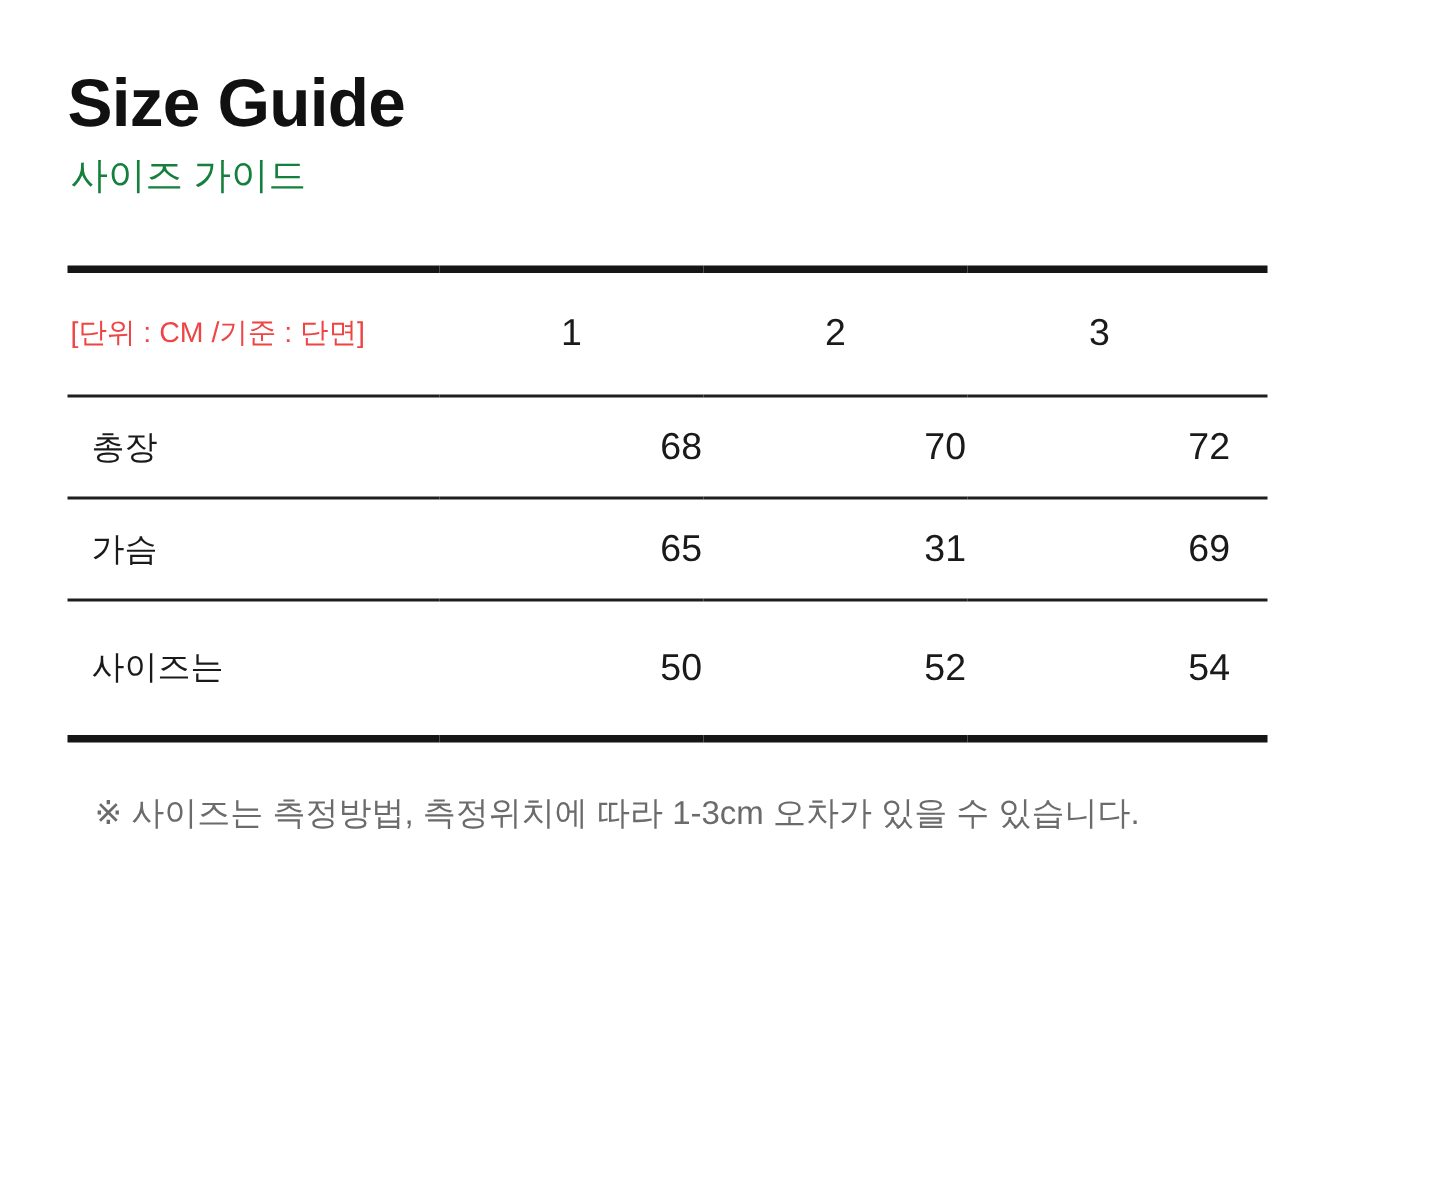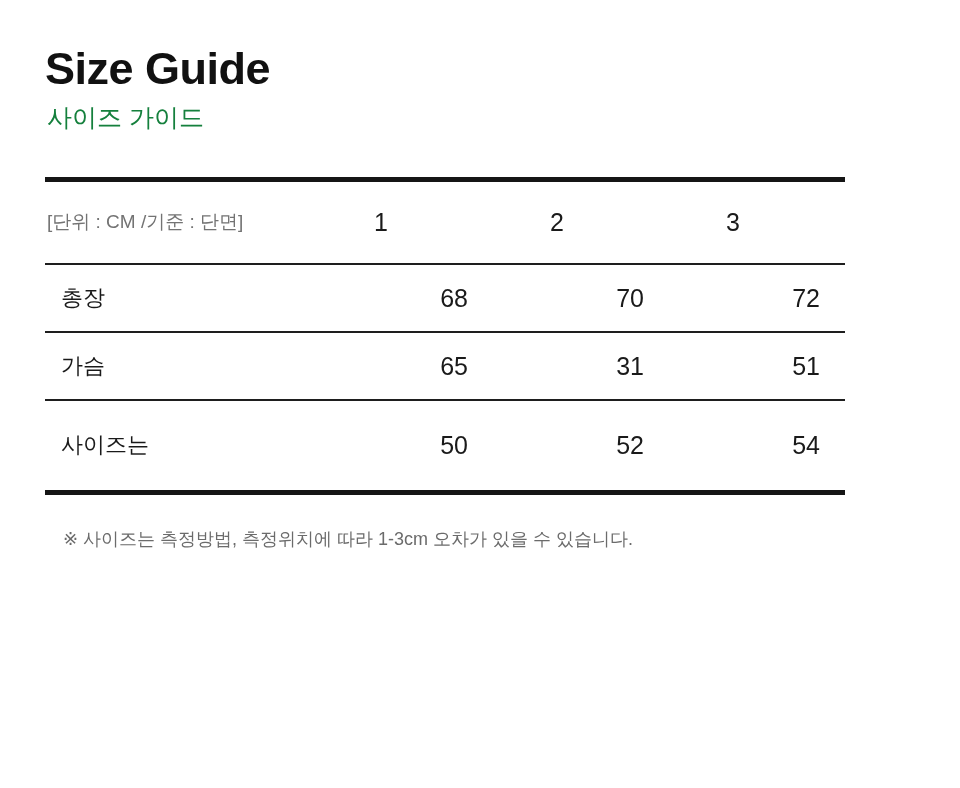--- a/index.html
+++ b/index.html
@@ -50,21 +50,21 @@
   }
   thead th {
     border-bottom: 2px solid #1e1e1e;
     font-weight: 400;
     vertical-align: middle;
   }
   th.unit-cell {
     text-align: left;
     font-size: 19px;
     padding-left: 2px;
-    color: #737373;
+    color: #ef4444;
   }
   th.size-cell {
     text-align: center;
     font-size: 25px;
     color: #1a1a1a;
   }
   tbody tr {
     height: 68px;
     border-bottom: 2px solid #1e1e1e;
   }
@@ -82,21 +82,21 @@
     text-align: right;
     font-size: 25px;
     vertical-align: middle;
   }
   th:last-child, td:last-child {
     padding-right: 25px;
   }
   .footnote {
     margin-top: 33px;
     padding-left: 18px;
-    font-size: 18px;
+    font-size: 22px;
     line-height: 1.3;
     color: #6b6b6b;
   }
 </style>
 </head>
 <body>
 
 <div class="container">
 
   <h1 class="title">Size Guide</h1>
@@ -122,21 +122,21 @@
       <tr>
         <td class="label-cell">총장</td>
         <td class="value-cell">68</td>
         <td class="value-cell">70</td>
         <td class="value-cell">72</td>
       </tr>
       <tr>
         <td class="label-cell">가슴</td>
         <td class="value-cell">65</td>
         <td class="value-cell">31</td>
-        <td class="value-cell">51</td>
+        <td class="value-cell">69</td>
       </tr>
       <tr>
         <td class="label-cell">사이즈는</td>
         <td class="value-cell">50</td>
         <td class="value-cell">52</td>
         <td class="value-cell">54</td>
       </tr>
     </tbody>
   </table>
 

